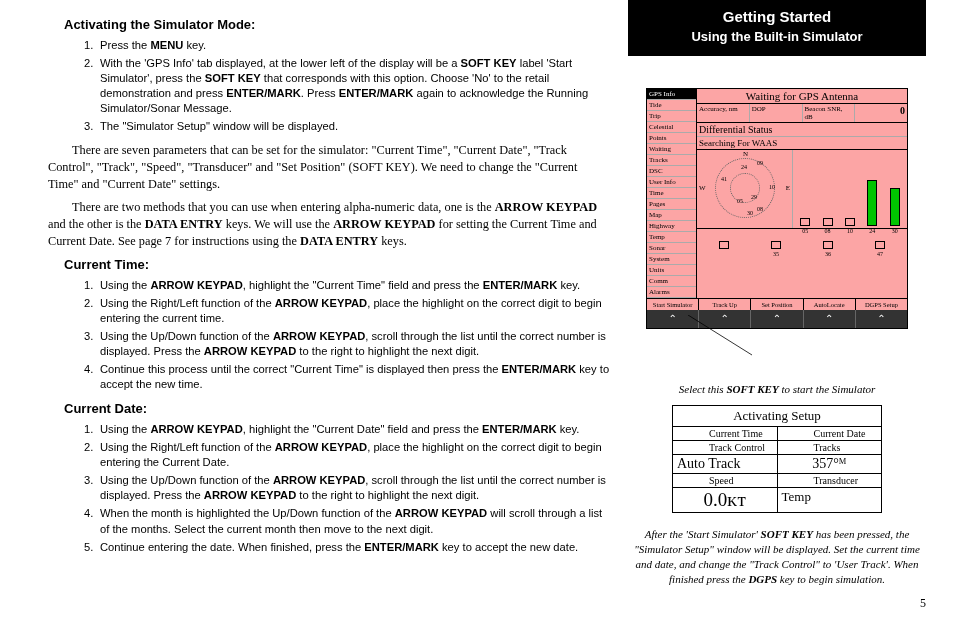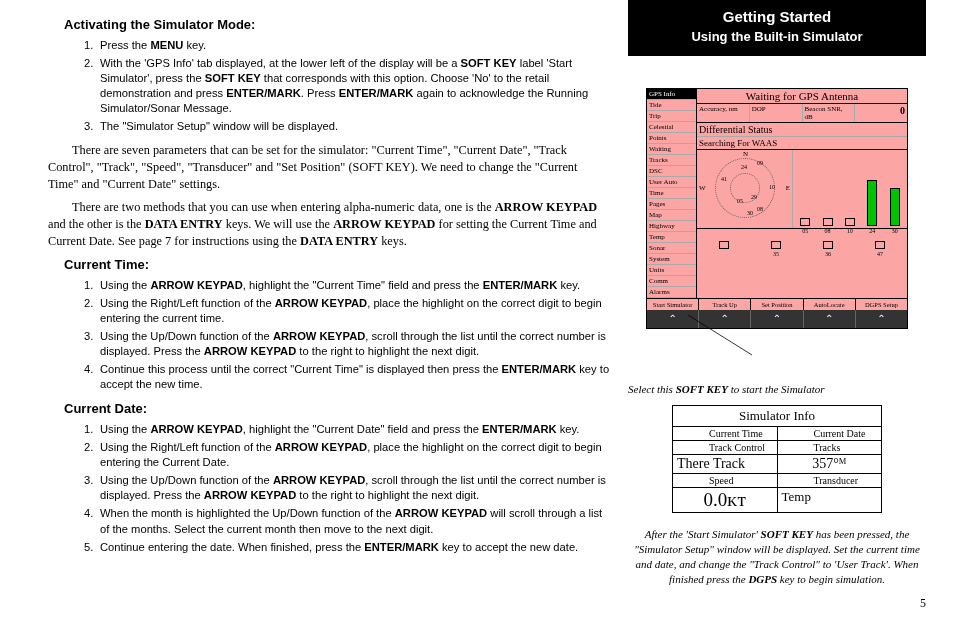--- a/index.html
+++ b/index.html
@@ -43,21 +43,21 @@
   .shot1 .softkeys { display: flex; border-top: 1px solid #000; }
   .shot1 .softkeys > div { flex: 1; font-size: 6.5px; text-align: center; padding: 2px 0; border-right: 1px solid #000; overflow: hidden; white-space: nowrap; }
   .shot1 .softkeys > div:last-child { border-right: none; }
   .shot1 .caretrow { background: #333; display: flex; height: 18px; }
   .shot1 .caretrow > div { flex: 1; text-align: center; color: #fff; font-size: 10px; border-right: 1px solid #666; line-height: 18px; }
   .shot1 .caretrow > div:last-child { border-right: none; }
 
   .callout { position: relative; height: 52px; }
   .callout .line { position: absolute; left: 60px; top: -14px; width: 90px; height: 44px; }
   .callout svg { width: 100%; height: 100%; }
-  .caption1 { font-style: italic; font-size: 11px; text-align: left; margin-top: 2px; }
+  .caption1 { font-style: italic; font-size: 11px; text-align: center; margin-top: 2px; }
 
   
   .shot2 { border: 1px solid #000; width: 210px; margin: 10px auto 0 auto; font-family: "Times New Roman", serif; font-size: 11px; }
   .shot2 .title { text-align: center; border-bottom: 1px solid #000; padding: 2px 0; font-size: 13px; }
   .shot2 .row { display: flex; border-bottom: 1px solid #000; }
   .shot2 .row:last-child { border-bottom: none; }
   .shot2 .cell { flex: 1; padding: 1px 4px; }
   .shot2 .cellL { border-right: 1px solid #000; }
   .shot2 .hdrcell { font-size: 10px; margin-left: 32px; }
   .shot2 .val-black { background: #000; color: #fff; text-align: center; font-size: 12px; padding: 2px 0; letter-spacing: .5px; }
@@ -146,21 +146,21 @@
       <div class="titlebar">
         <div class="sidecol" id="sidecol">
             <div class="sel">GPS Info</div>
             <div>Tide</div>
             <div>Trip</div>
             <div>Celestial</div>
             <div>Points</div>
             <div>Waiting</div>
             <div>Tracks</div>
             <div>DSC</div>
-            <div>User Auto</div>
+            <div>User Info</div>
             <div>Time</div>
             <div>Pages</div>
             <div>Map</div>
             <div>Highway</div>
             <div>Temp</div>
             <div>Sonar</div>
             <div>System</div>
             <div>Units</div>
             <div>Comm</div>
             <div>Alarms</div>
@@ -246,31 +246,31 @@
     <div class="callout">
       <div class="line"><svg viewBox="0 0 90 44">
             <line x1="0" y1="0" x2="64" y2="40" stroke="#000" stroke-width="0.8"></line>
           </svg></div>
     </div>
     <div class="caption1">
       <span>Select this </span><span class="b">SOFT KEY</span><span> to start the Simulator</span>
     </div>
 
     <div class="shot2">
-      <div class="title">Simulator Info</div>
+      <div class="title">Activating Setup</div>
       <div class="row">
           <div class="cell cellL hdrcell">Current Time</div>
           <div class="cell hdrcell">Current Date</div>
         </div>
       <div class="row">
           <div class="cell cellL hdrcell">Track Control</div>
           <div class="cell hdrcell">Tracks</div>
         </div>
       <div class="row">
-          <div class="cell cellL" style="font-size:14px;">There Track</div>
+          <div class="cell cellL" style="font-size:14px;">Auto Track</div>
           <div class="cell right-al" style="font-size:14px;">357°ᴹ</div>
         </div>
       <div class="row">
           <div class="cell cellL hdrcell">Speed</div>
           <div class="cell hdrcell">Transducer</div>
         </div>
       <div class="row">
           <div class="cell cellL right-al" style="font-size:19px;">0.0ᴋᴛ</div>
           <div class="cell" style="font-size:13px;">Temp</div>
         </div>

